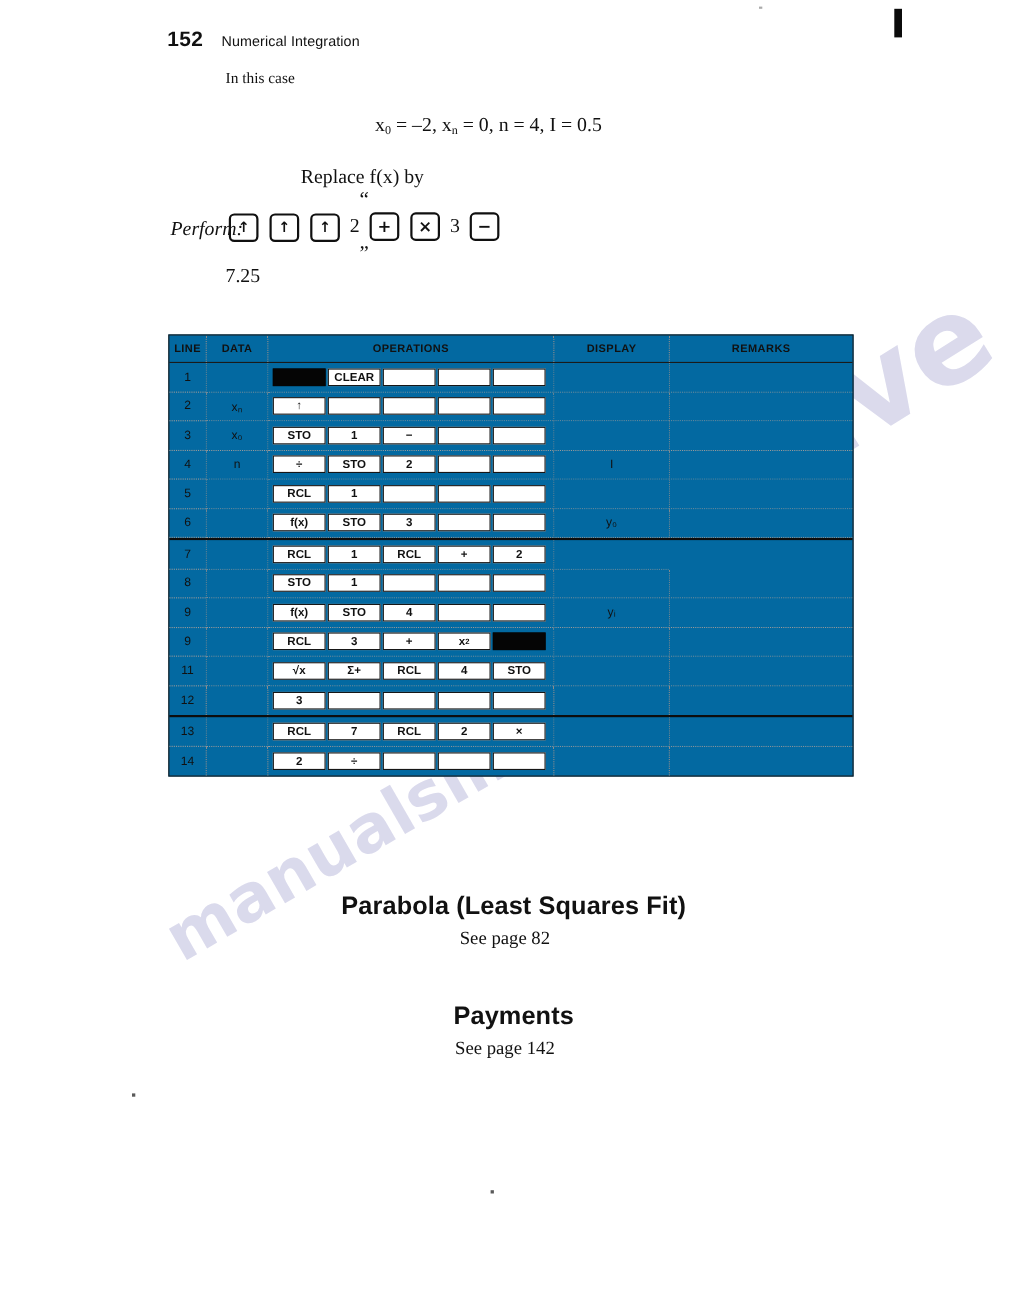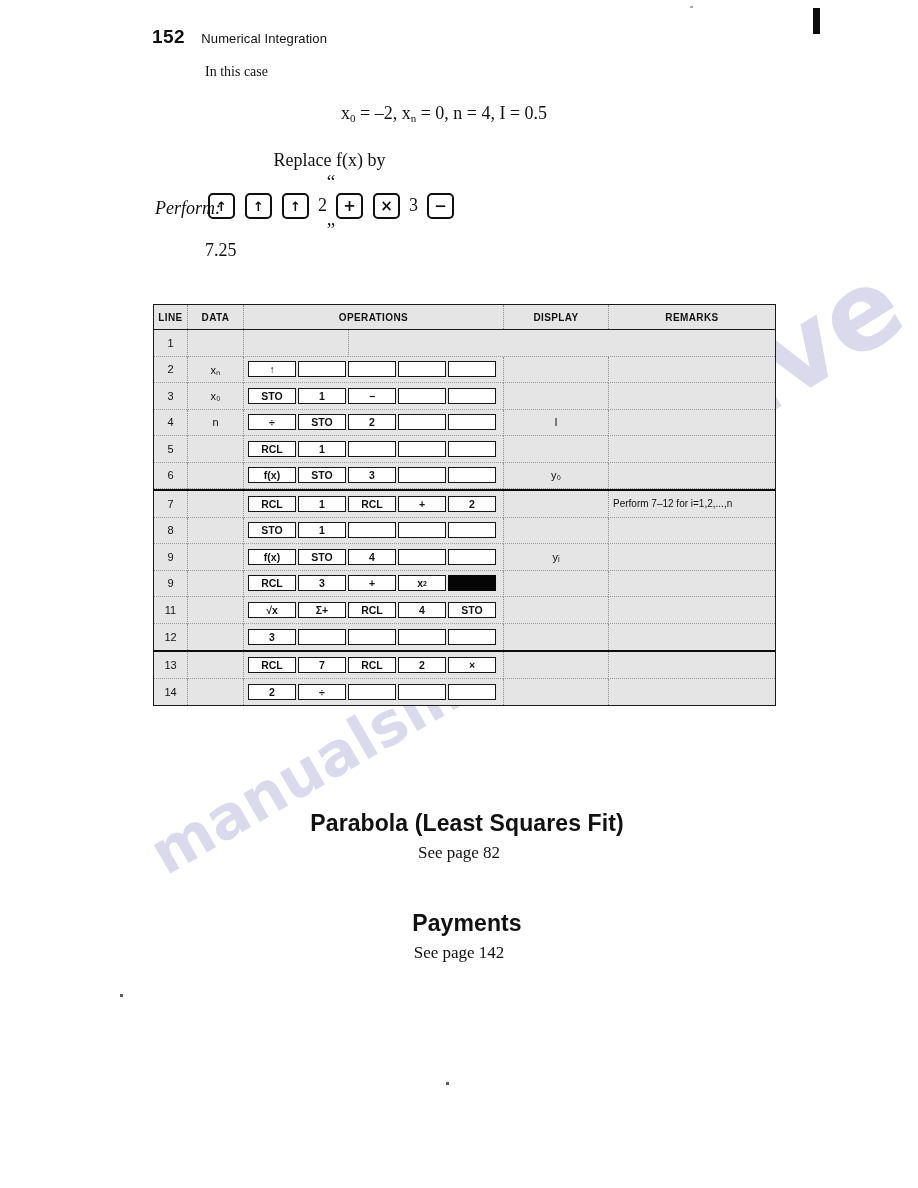--- a/index.html
+++ b/index.html
@@ -129,21 +129,21 @@
     font-family: "Liberation Serif", serif;
     font-size: 18px;
   }
 
   
   #ops-table {
     position: absolute;
     left: 153px; top: 304px;
     width: 623px;
     z-index: 3;
-    background: #e5e5e5;
+    background: #0369a1;
     border: 1.5px solid #1a1a1a;
     box-sizing: border-box;
     font-family: "Liberation Sans", sans-serif;
   }
   .tbl-row {
     display: flex;
     align-items: stretch;
     box-sizing: border-box;
   }
   .c-line   { width: 33px;  flex: 0 0 33px; }
@@ -312,20 +312,27 @@
     <div class="c-line">LINE</div>
     <div class="c-data">DATA</div>
     <div class="c-ops">OPERATIONS</div>
     <div class="c-disp">DISPLAY</div>
     <div class="c-rem">REMARKS</div>
   </div>
   <div id="tbl-body">
       <div class="tbl-row data-row">
         <div class="c-line">1</div>
         <div class="c-data"></div>
+        <div class="c-ops">
+          <div class="opbox filled"></div>
+          <div class="opbox">CLEAR</div>
+          <div class="opbox empty"></div>
+          <div class="opbox empty"></div>
+          <div class="opbox empty"></div>
+        </div>
         <div class="c-disp"></div>
         <div class="c-rem"></div>
       </div>
       <div class="tbl-row data-row">
         <div class="c-line">2</div>
         <div class="c-data">xₙ</div>
         <div class="c-ops">
           <div class="opbox">↑</div>
           <div class="opbox empty"></div>
           <div class="opbox empty"></div>
@@ -392,21 +399,20 @@
           <div class="c-line">7</div>
           <div class="c-data"></div>
           <div class="c-ops">
             <div class="opbox">RCL</div>
             <div class="opbox">1</div>
             <div class="opbox">RCL</div>
             <div class="opbox">+</div>
             <div class="opbox">2</div>
           </div>
           <div class="c-disp"></div>
-          <div class="c-rem">Perform 7–12 for i=1,2,...,n</div>
         </div>
         <div class="tbl-row data-row">
           <div class="c-line">8</div>
           <div class="c-data"></div>
           <div class="c-ops">
             <div class="opbox">STO</div>
             <div class="opbox">1</div>
             <div class="opbox empty"></div>
             <div class="opbox empty"></div>
             <div class="opbox empty"></div>

